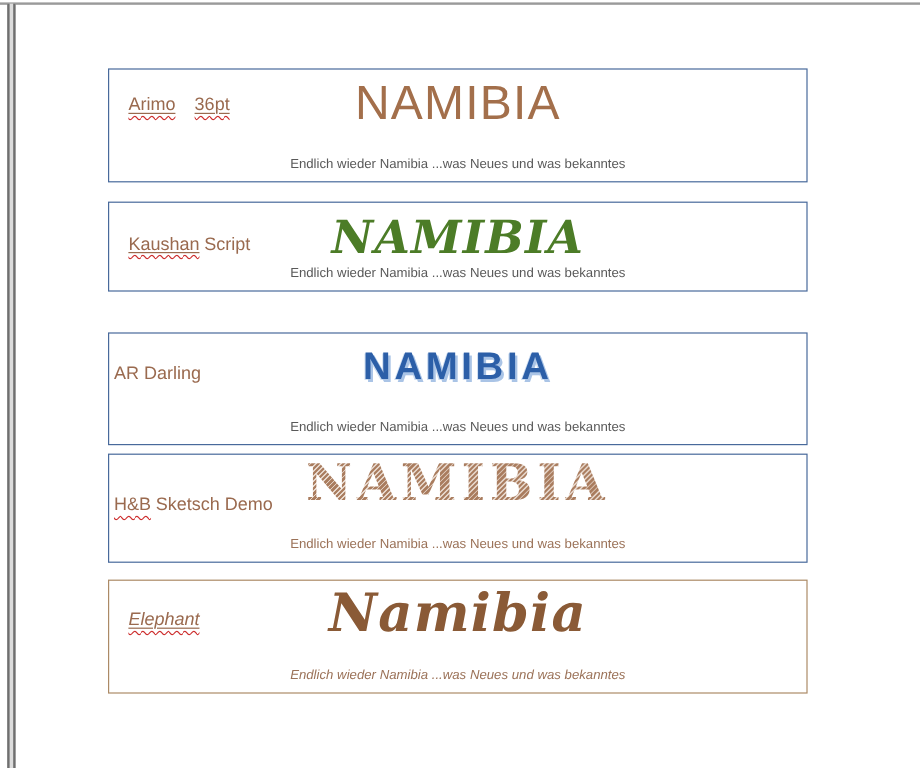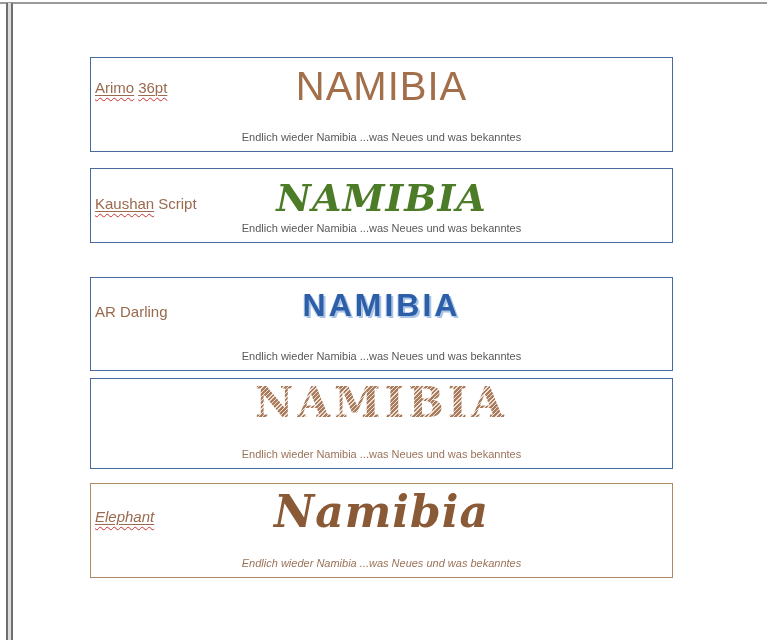--- a/index.html
+++ b/index.html
@@ -36,20 +36,21 @@
   .gap{display:inline-block;width:4px;}
   .squiggle{
     text-decoration-line:underline;text-decoration-style:wavy;
     text-decoration-color:#cd2f2f;text-decoration-thickness:1px;
     text-underline-offset:4px;
   }
   .uline{
     text-decoration-line:underline;text-decoration-style:solid;
     text-decoration-color:currentColor;text-decoration-thickness:1px;
     text-underline-offset:2px;
+    margin-left:12px;
   }
 
   .headline{text-align:center;line-height:1.05;}
   .hl1{margin-top:7px;font-family:"Liberation Sans",sans-serif;font-size:40px;color:#a36f4b;letter-spacing:1px;}
   .hl2{margin-top:9px;font-family:"DejaVu Serif",serif;font-style:italic;font-weight:bold;font-size:38px;color:#4c7c27;letter-spacing:1px;}
   .hl3{margin-top:11px;font-family:"Liberation Sans",sans-serif;font-weight:800;font-size:32px;color:#2c5fa8;letter-spacing:3px;
        text-shadow:2px 2px 0 #aac4e6,-1px 1px 0 #cfdef1;}
   .hl4{margin-top:2px;font-family:"DejaVu Serif",serif;font-weight:bold;font-size:42px;letter-spacing:4px;
        background:repeating-linear-gradient(135deg,#a97c5e 0px,#a97c5e 2px,#ecdfd5 2px,#ecdfd5 3px);
        -webkit-background-clip:text;background-clip:text;color:transparent;}
@@ -79,20 +80,21 @@
   <div class="subtitle">Endlich wieder Namibia ...was Neues und was bekanntes</div>
 </div>
 
 <div class="box b3">
   <div class="label"><span>AR Darling</span></div>
   <div class="headline hl3">NAMIBIA</div>
   <div class="subtitle">Endlich wieder Namibia ...was Neues und was bekanntes</div>
 </div>
 
 <div class="box b4">
+  <div class="label"><span class="squiggle">H&amp;B</span><span class="gap"></span><span>Sketsch Demo</span></div>
   <div class="headline hl4">NAMIBIA</div>
   <div class="subtitle">Endlich wieder Namibia ...was Neues und was bekanntes</div>
 </div>
 
 <div class="box b5">
   <div class="label"><span class="squiggle"><span class="uline">Elephant</span></span></div>
   <div class="headline hl5">Namibia</div>
   <div class="subtitle">Endlich wieder Namibia ...was Neues und was bekanntes</div>
 </div>
 

